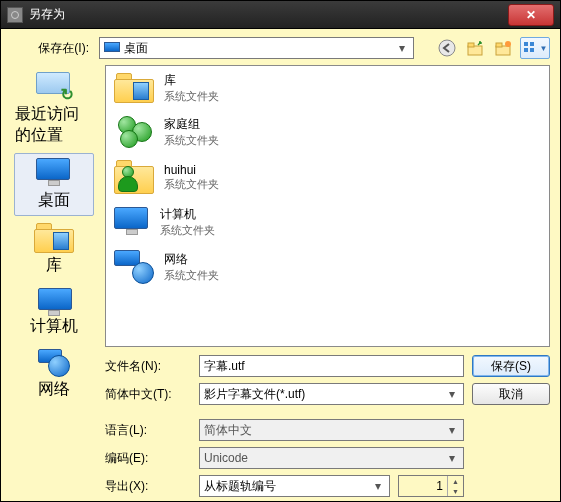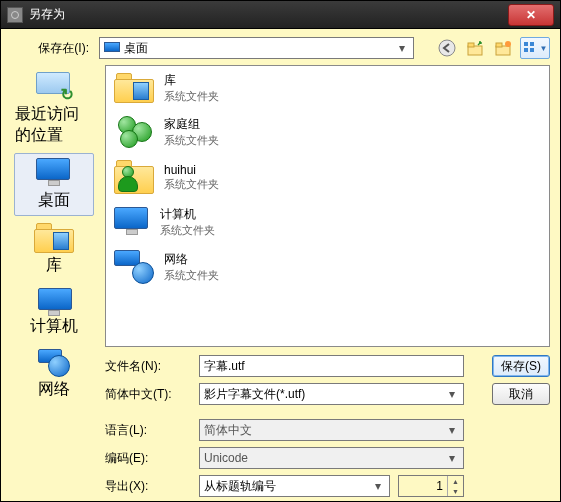--- a/index.html
+++ b/index.html
@@ -32,21 +32,21 @@
   .fitem .ftext .sub { font-size:11px; color:#666; }
 
   .formrows { margin-top:8px; }
   .frow { display:flex; align-items:center; gap:8px; margin-bottom:6px; }
   .frow .flabel { width:86px; text-align:left; }
   .fval { flex:1; }
   .txtinput { width:100%; height:22px; border:1px solid #7a7a7a; padding:0 4px; font-size:12px; }
   .selinput { width:100%; height:22px; border:1px solid #7a7a7a; background:#fff; display:flex; align-items:center; padding:0 4px; position:relative; }
   .selinput .dd { position:absolute; right:2px; top:2px; width:18px; height:16px; display:flex; align-items:center; justify-content:center; color:#555; }
   .btncol { width:78px; display:flex; justify-content:flex-end; }
-  .winbtn { width:58px; height:22px; border:1px solid #707070; background:linear-gradient(#fdfdfd,#e6e6e6); border-radius:3px; display:flex; align-items:center; justify-content:center; cursor:pointer; }
+  .winbtn { width:78px; height:22px; border:1px solid #707070; background:linear-gradient(#fdfdfd,#e6e6e6); border-radius:3px; display:flex; align-items:center; justify-content:center; cursor:pointer; }
   .winbtn.primary { border:1px solid #2f78c3; box-shadow:0 0 0 1px #7fb6ee inset; background:linear-gradient(#f2f8ff,#dcebfb); }
   .disabled { background:#f0f0f0; color:#555; }
 
   .nstep { width:66px; height:22px; border:1px solid #7a7a7a; display:flex; align-items:center; }
   .nstep .nv { flex:1; text-align:right; padding-right:4px; }
   .nstep .arrows { width:16px; height:100%; border-left:1px solid #aaa; display:flex; flex-direction:column; }
   .nstep .arrows div { flex:1; display:flex; align-items:center; justify-content:center; font-size:7px; color:#555; }
 
   
   .ico-monitor { width:36px; height:30px; }

